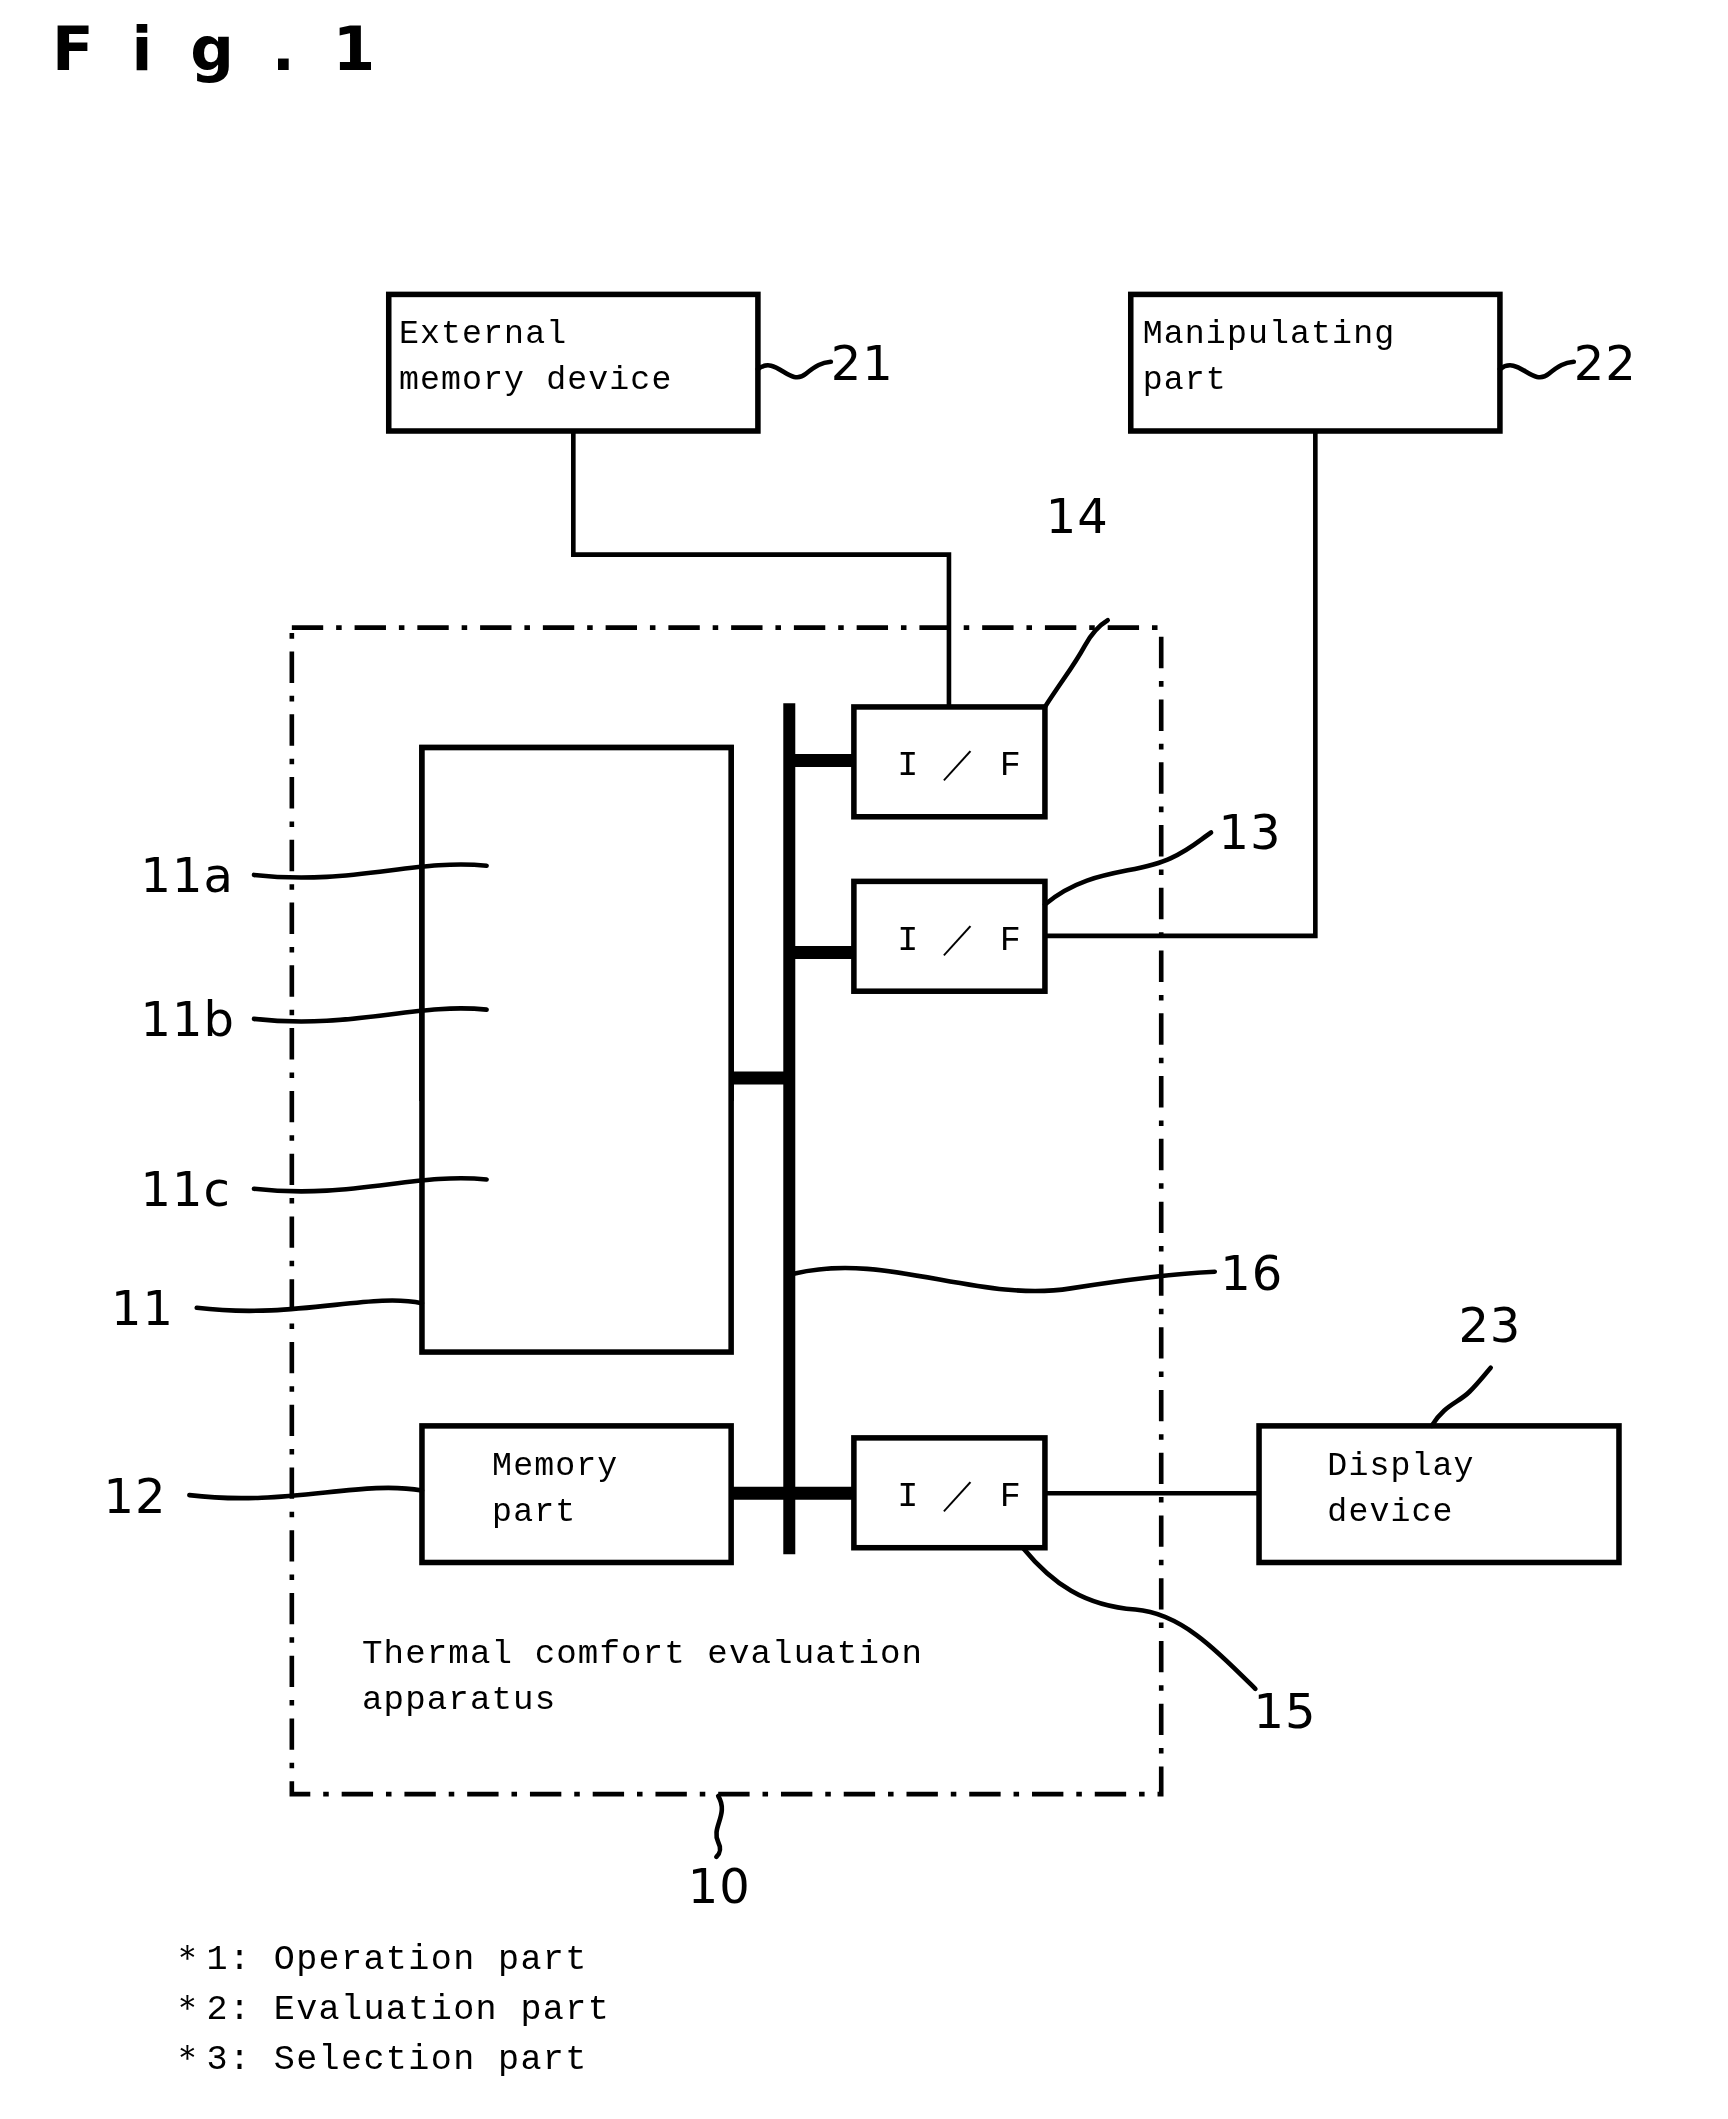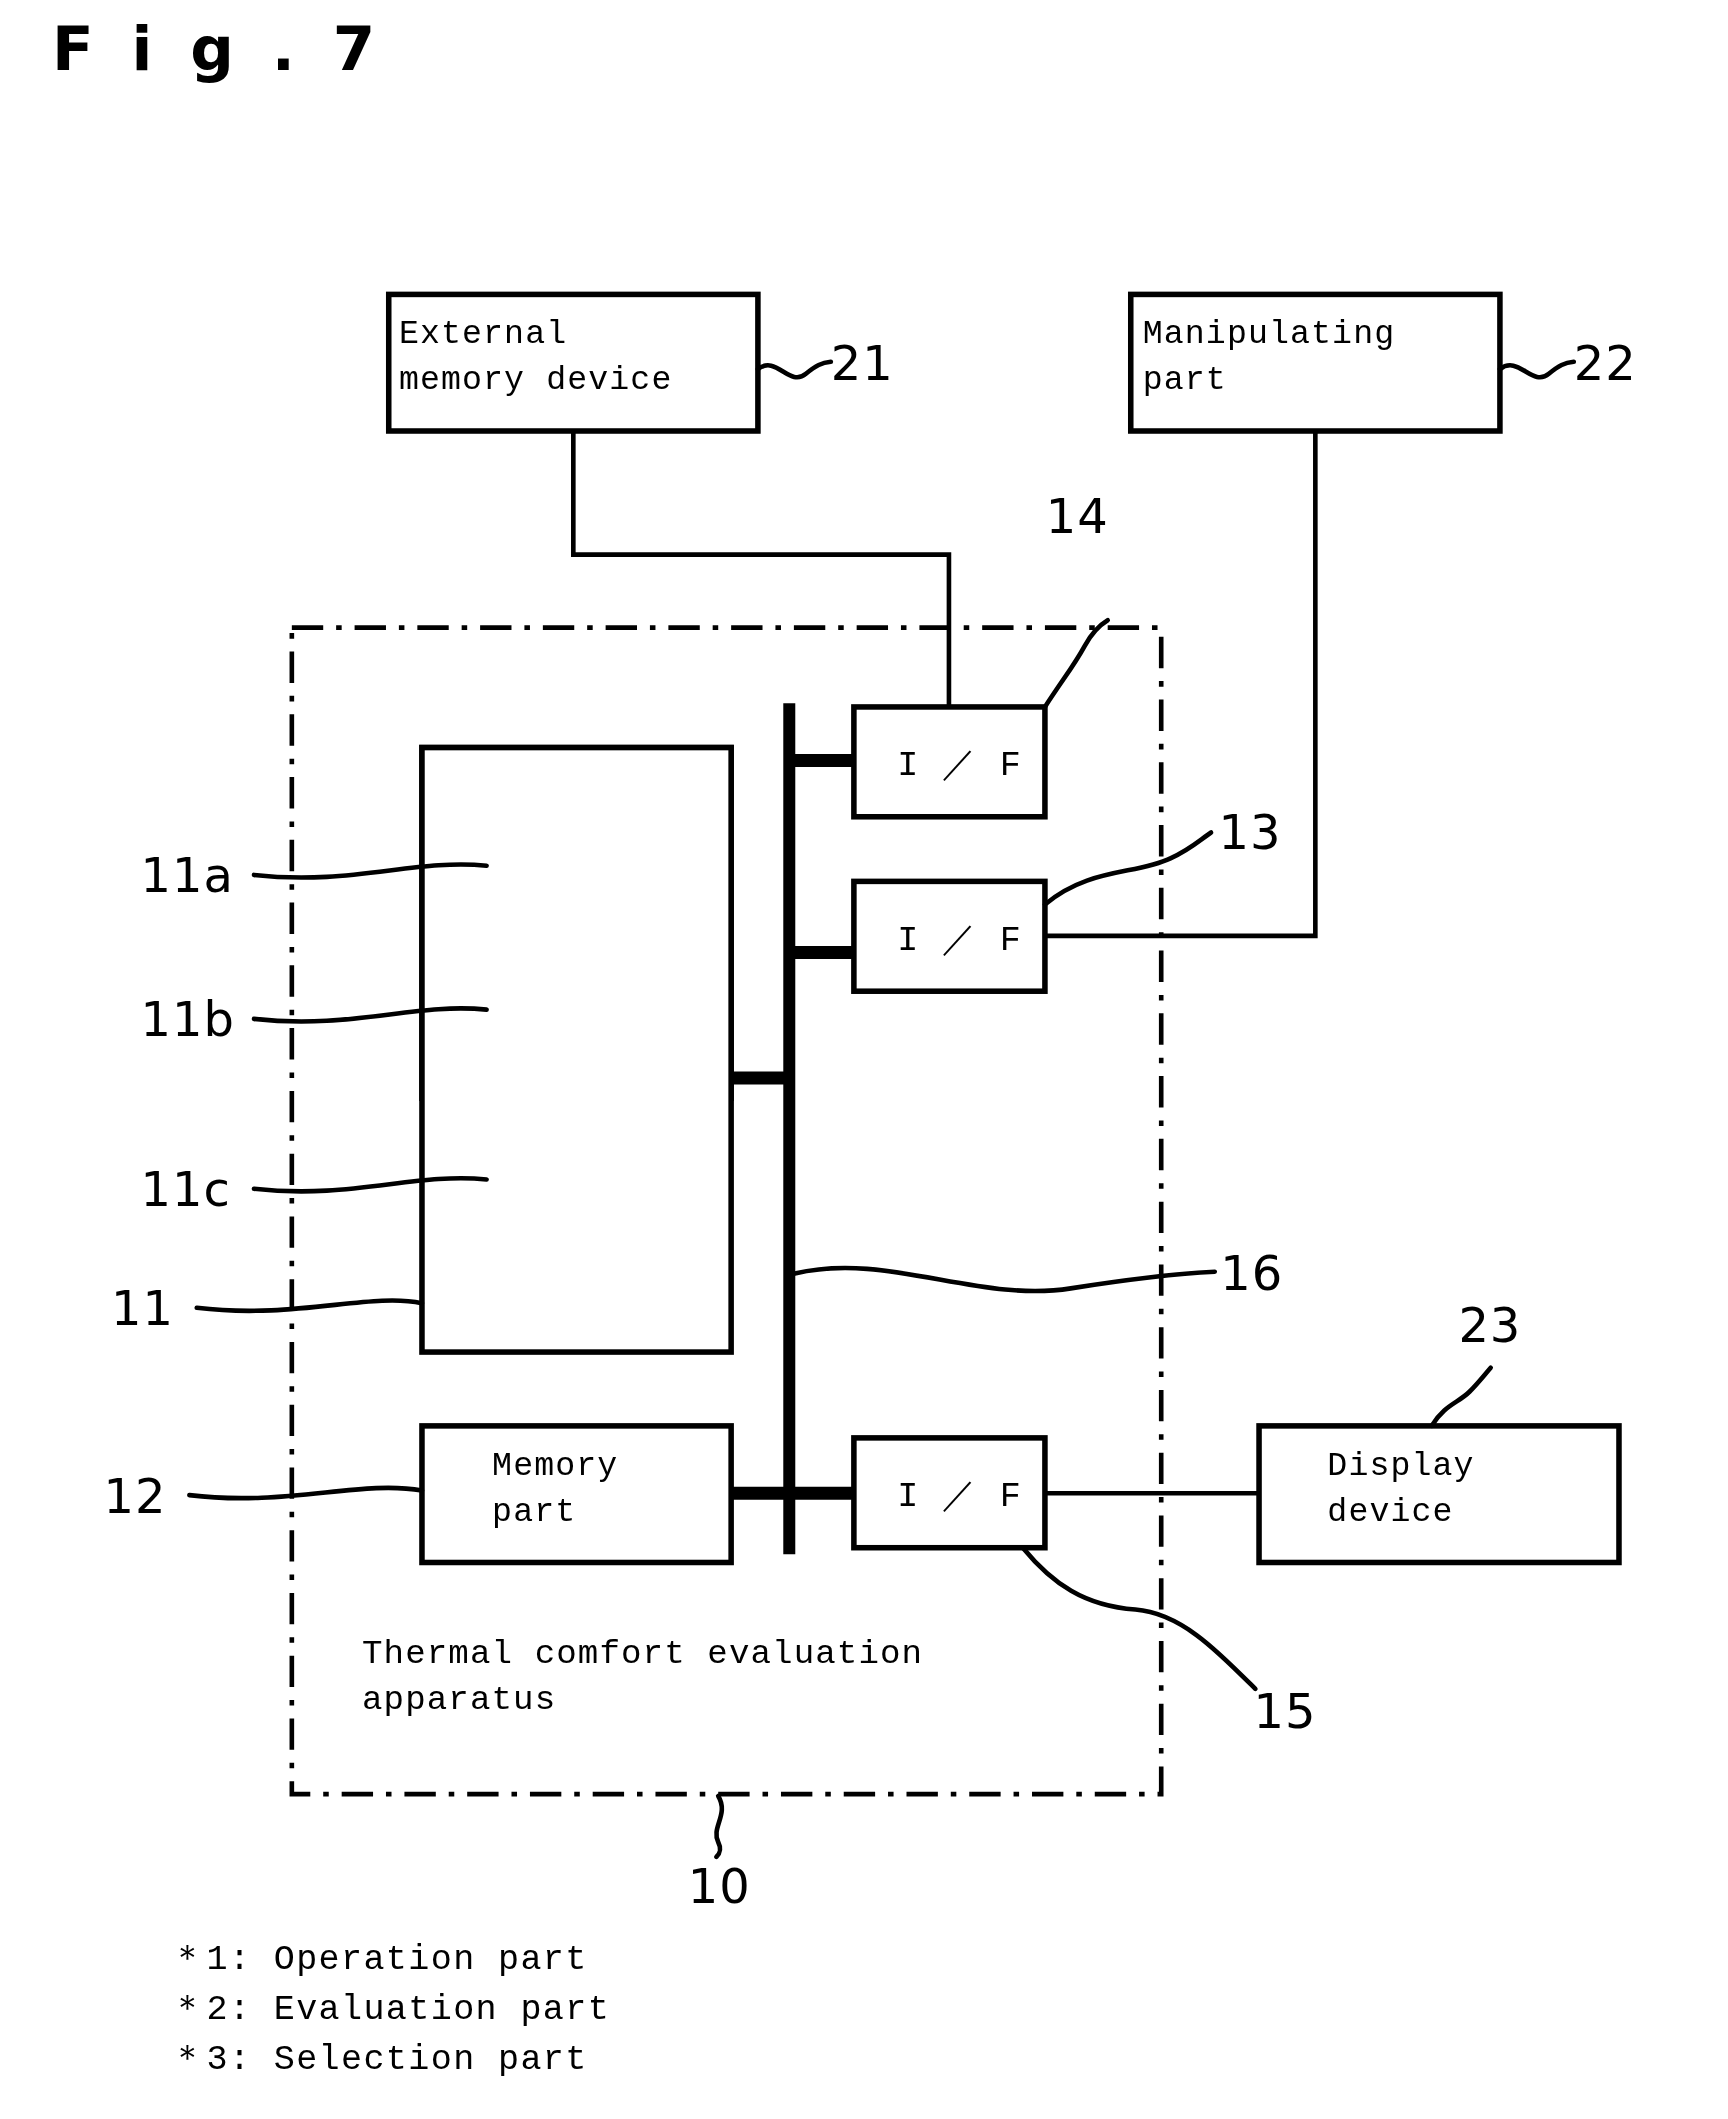--- a/index.html
+++ b/index.html
@@ -108,21 +108,21 @@
     stroke-width: 5;
     stroke-dasharray: 34 14 6 14;
     stroke-linecap: butt;
   }
 </style>
 </head>
 <body>
 
 <div id="figure-root">
 
-  <div class="fig-title">F i g . 7</div>
+  <div class="fig-title">F i g . 1</div>
 
   <svg class="diagram" viewBox="0 0 1873 2296">
 
     <path class="dashdot" d="M 316 680 L 1258 680 L 1258 1944 L 316 1944 Z"></path>
 
     <rect class="bx" x="421" y="319" width="400" height="148"></rect>
     <text class="box-label" x="432" y="372">External</text>
     <text class="box-label" x="432" y="422">memory device</text>
 
     <path class="lead" d="M 821 400 C 841 384, 855 420, 873 405 C 884 396, 890 393, 900 392"></path>

